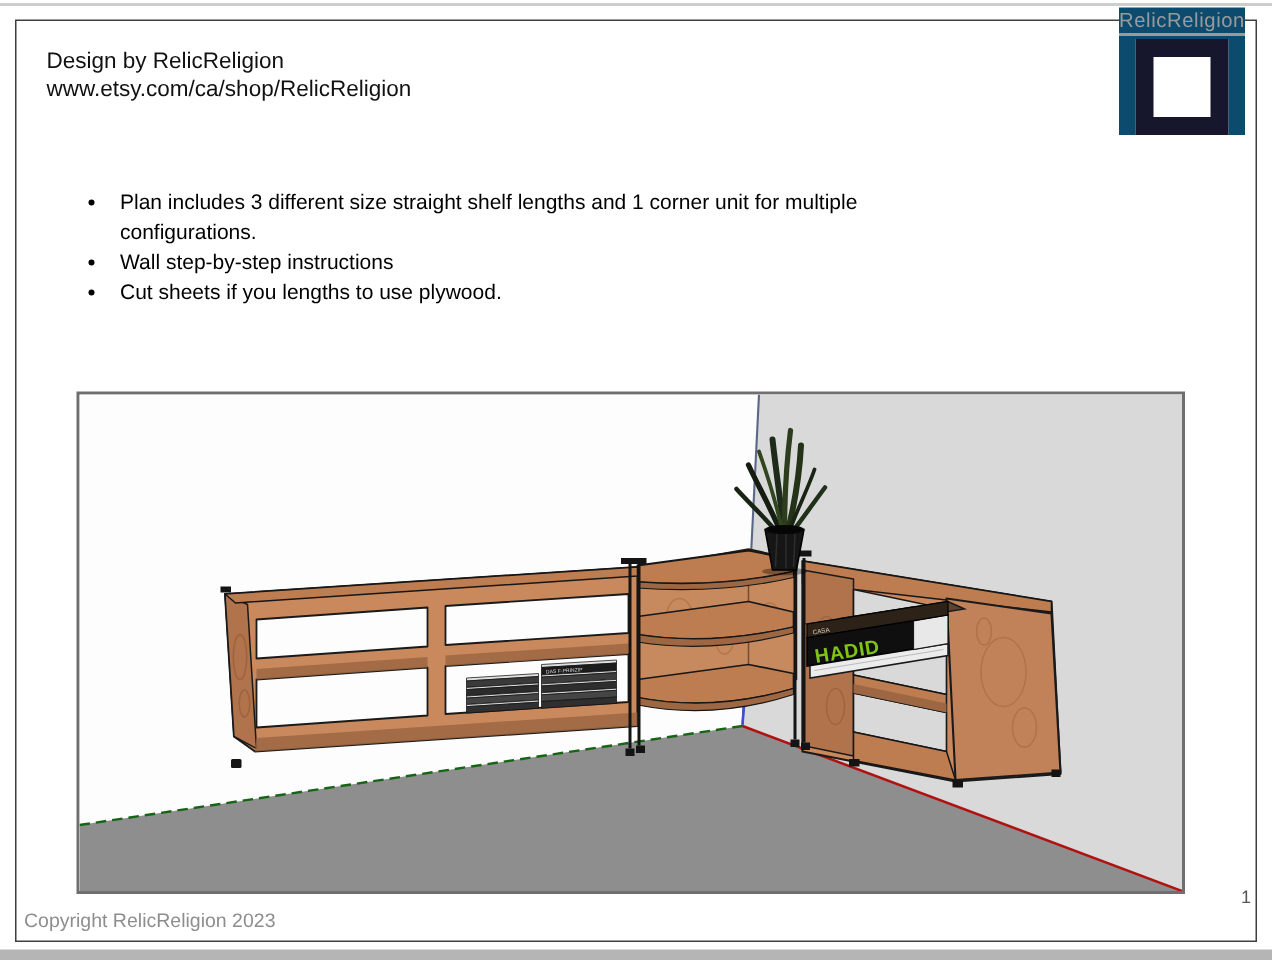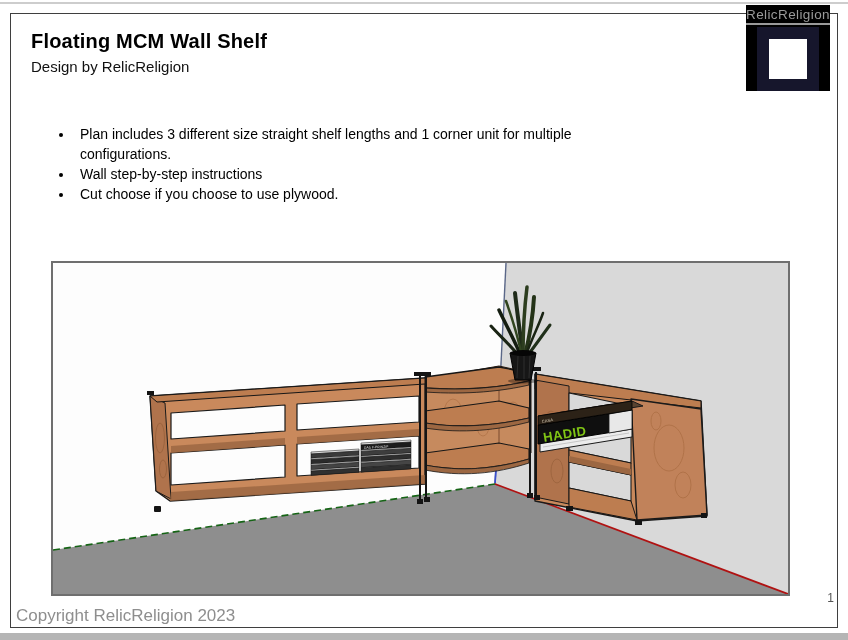--- a/index.html
+++ b/index.html
@@ -7,57 +7,57 @@
     font-family:"Liberation Sans","DejaVu Sans",sans-serif; overflow:hidden; }
   .stage { position:relative; width:848px; height:640px; background:#fff; }
   .top-hairline { position:absolute; left:0; top:2px; width:848px; height:2px; background:#cdcdcd; }
   .bottom-strip { position:absolute; left:0; bottom:0; width:848px; height:7px; background:#b5b5b5; }
   .page-border { position:absolute; left:10px; top:13px; width:828px; height:615px;
     border:1px solid #3f3f3f; background:transparent; }
   .header { position:absolute; left:31px; top:28px; }
   .doc-title { font-size:20px; font-weight:bold; color:#000; line-height:26px; letter-spacing:.2px; }
   .doc-sub { font-size:15px; color:#111; line-height:19px; margin-top:3px; }
   .doc-url { font-size:15px; color:#111; line-height:19px; }
-  .logo { position:absolute; left:746px; top:5px; width:84px; background:#000000; text-align:center; }
+  .logo { position:absolute; left:746px; top:5px; width:84px; background:#0c4a6e; text-align:center; }
   .logo-text { display:inline-block; font-size:13.5px; color:#9a9a9a; letter-spacing:.4px;
     border-bottom:2px solid #9a9a9a; padding-bottom:1px; white-space:nowrap; }
   .logo-square { width:62px; height:64px; border:12px solid #16162c; background:#fff;
     margin:2px auto 0 auto; }
   .bullets { position:absolute; left:52px; top:124px; width:530px; list-style:disc; }
   .bullets li { margin-left:22px; padding-left:6px; font-size:14px; line-height:20px; color:#000;
     max-width:500px; }
   .figure { position:absolute; left:51px; top:261px; width:739px; height:335px;
     border:2px solid #6f6f6f; background:#fdfdfd; }
   .figure svg { display:block; }
-  .footer-copy { position:absolute; left:16px; top:606px; font-size:17px; color:#8e8e8e; }
+  .footer-copy { position:absolute; left:16px; top:606px; font-size:13px; color:#8e8e8e; }
   .page-num { position:absolute; left:818px; top:591px; width:16px; text-align:right;
     font-size:12px; color:#555; }
 </style>
 </head>
 <body>
 
 <div class="stage">
   <div class="top-hairline"></div>
 
   <div class="page-border"></div>
 
   <div class="header">
-    <div class="doc-title">Floating MCM Wall Shelf</div>
     <div class="doc-sub">Design by RelicReligion</div>
+    <div class="doc-url">www.etsy.com/ca/shop/RelicReligion</div>
   </div>
 
   <div class="logo">
     <span class="logo-text">RelicReligion</span>
     <div class="logo-square"></div>
   </div>
 
   <ul class="bullets">
     <li>Plan includes 3 different size straight shelf lengths and 1 corner unit for multiple configurations.</li>
     <li>Wall step-by-step instructions</li>
-    <li>Cut choose if you choose to use plywood.</li>
+    <li>Cut sheets if you lengths to use plywood.</li>
   </ul>
 
   <div class="figure">
     <svg width="735" height="331" viewBox="0 0 735 331">
 
       <rect x="0" y="0" width="735" height="331" fill="#fdfdfd"></rect>
       <polygon points="453,0 735,0 735,331 442,221" fill="#d9d9d9"></polygon>
       <line x1="453" y1="0" x2="442" y2="221" stroke="#5a6788" stroke-width="1.4"></line>
       <polygon points="0,287 442,221 735,331 0,331" fill="#8e8e8e"></polygon>
       <line x1="0" y1="287" x2="442" y2="221" stroke="#166416" stroke-width="1.6" stroke-dasharray="7,4"></line>

